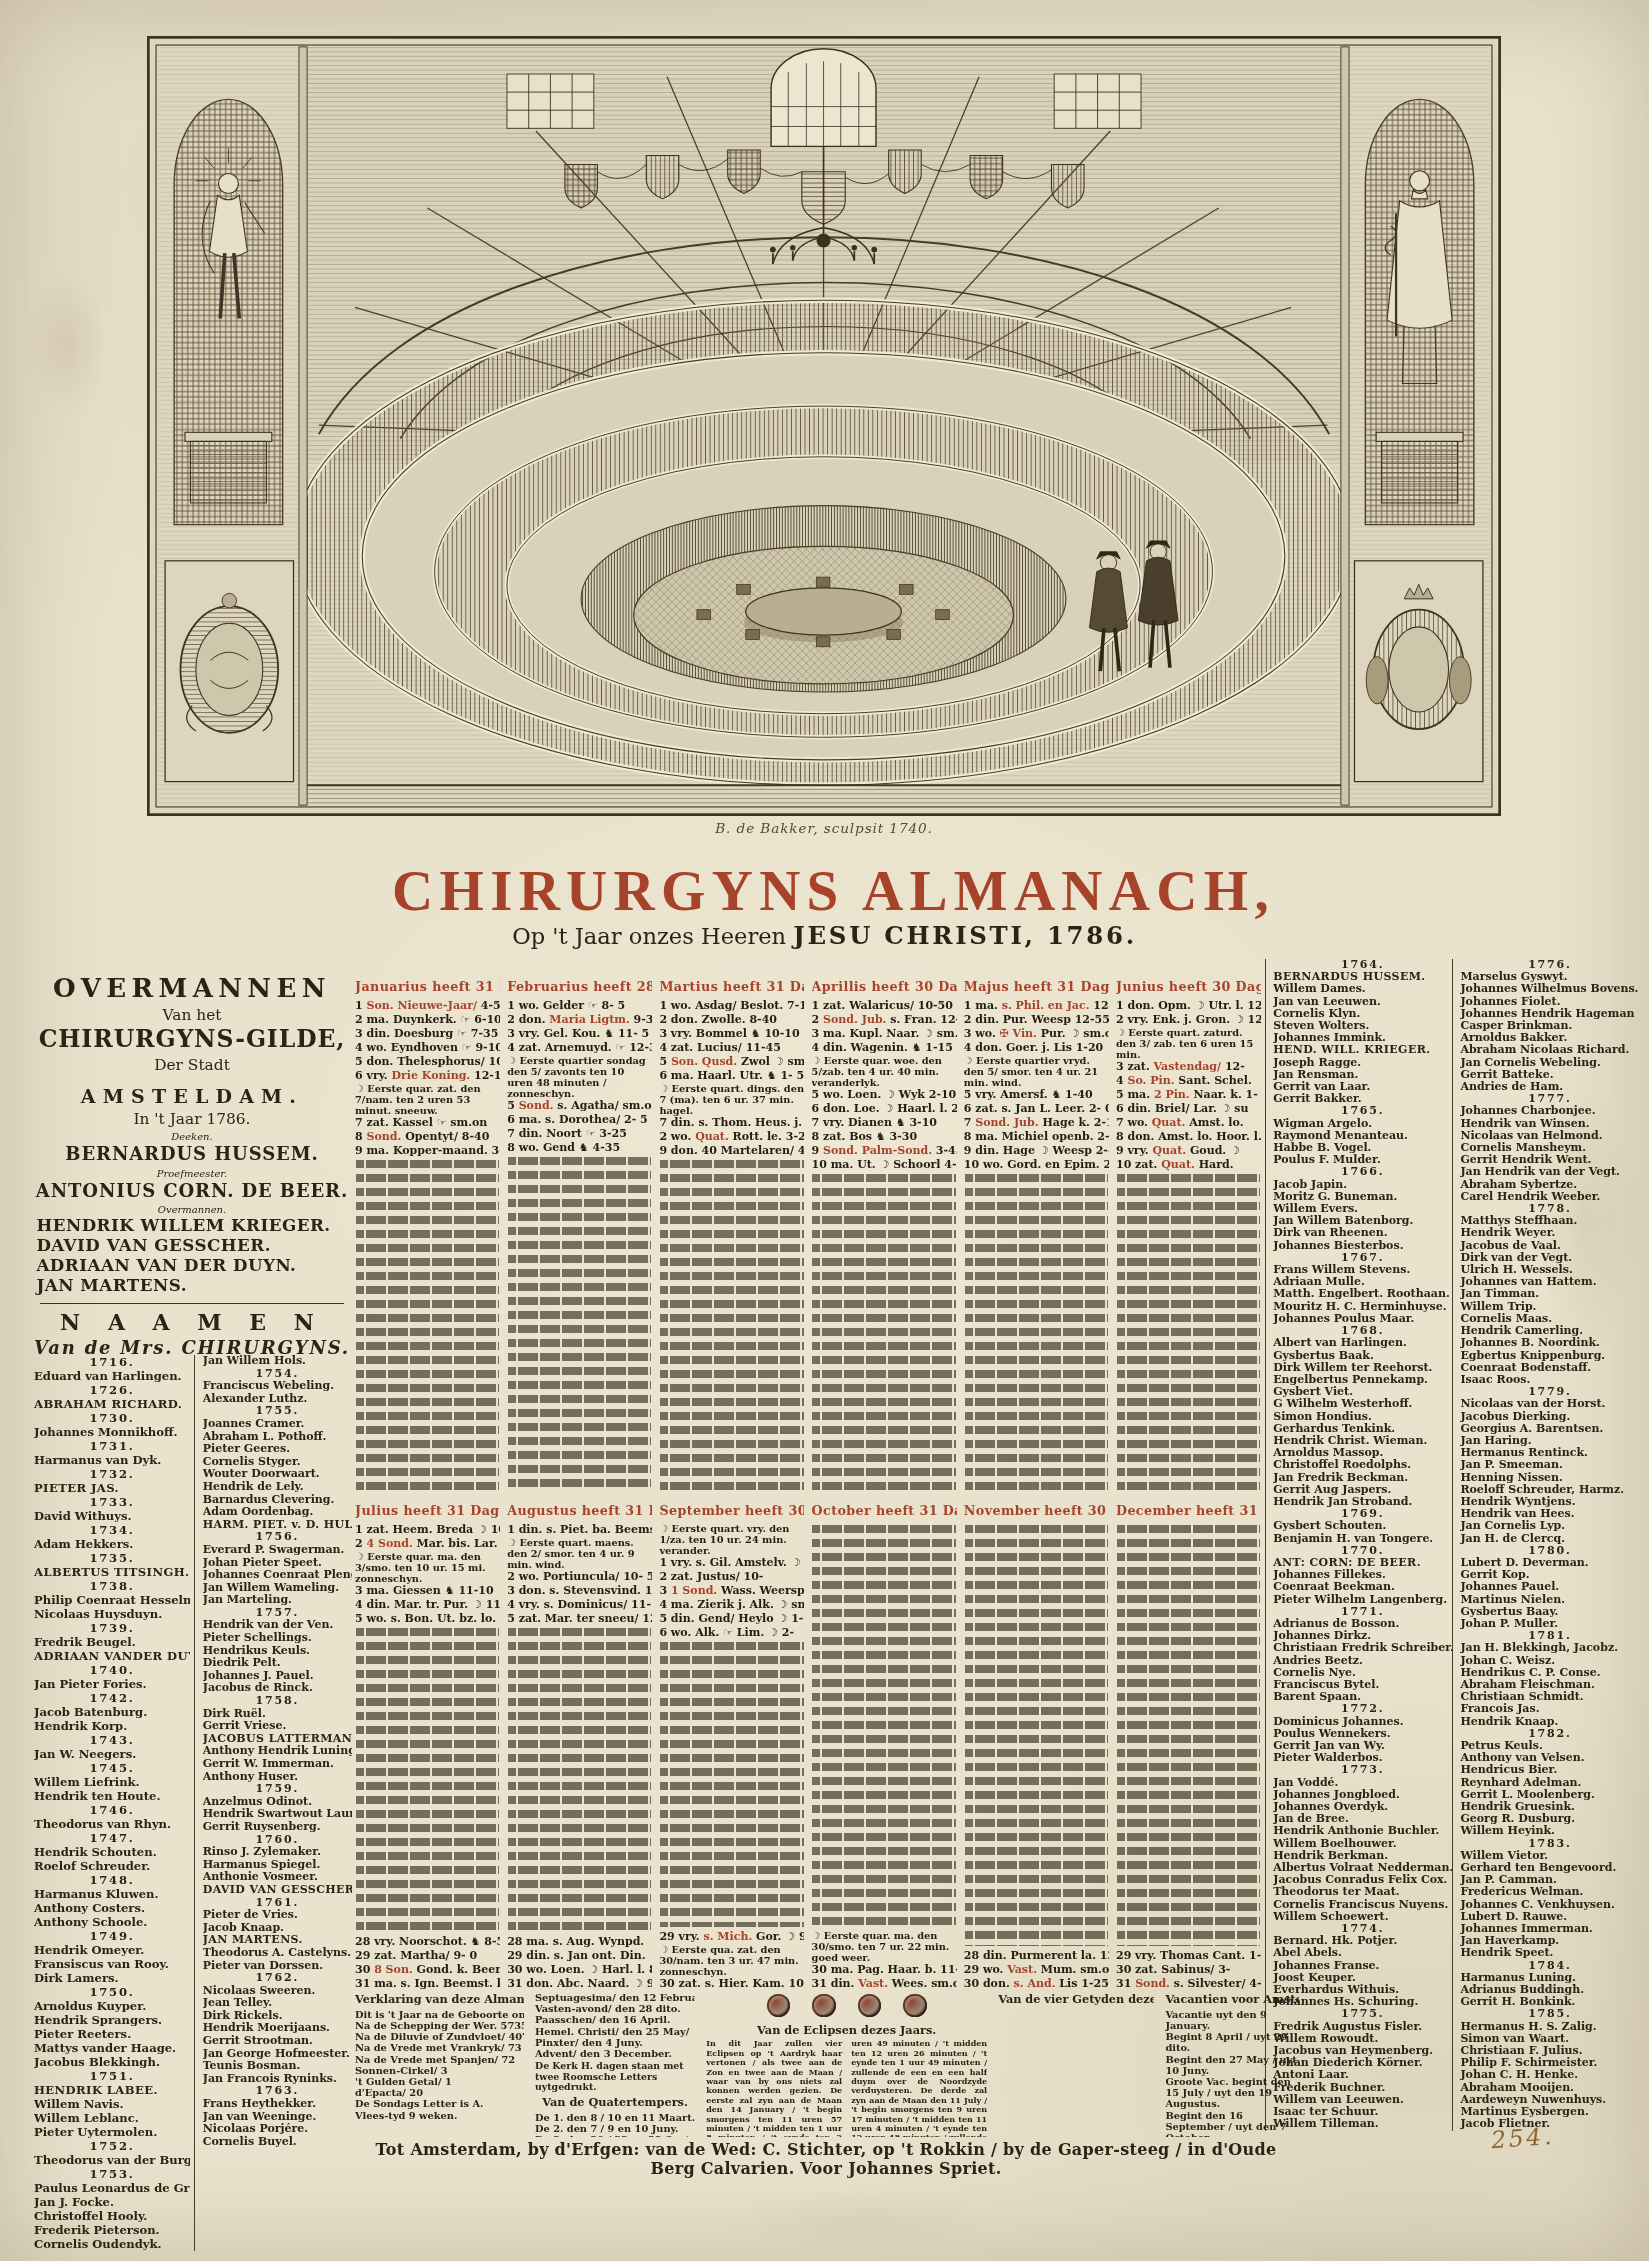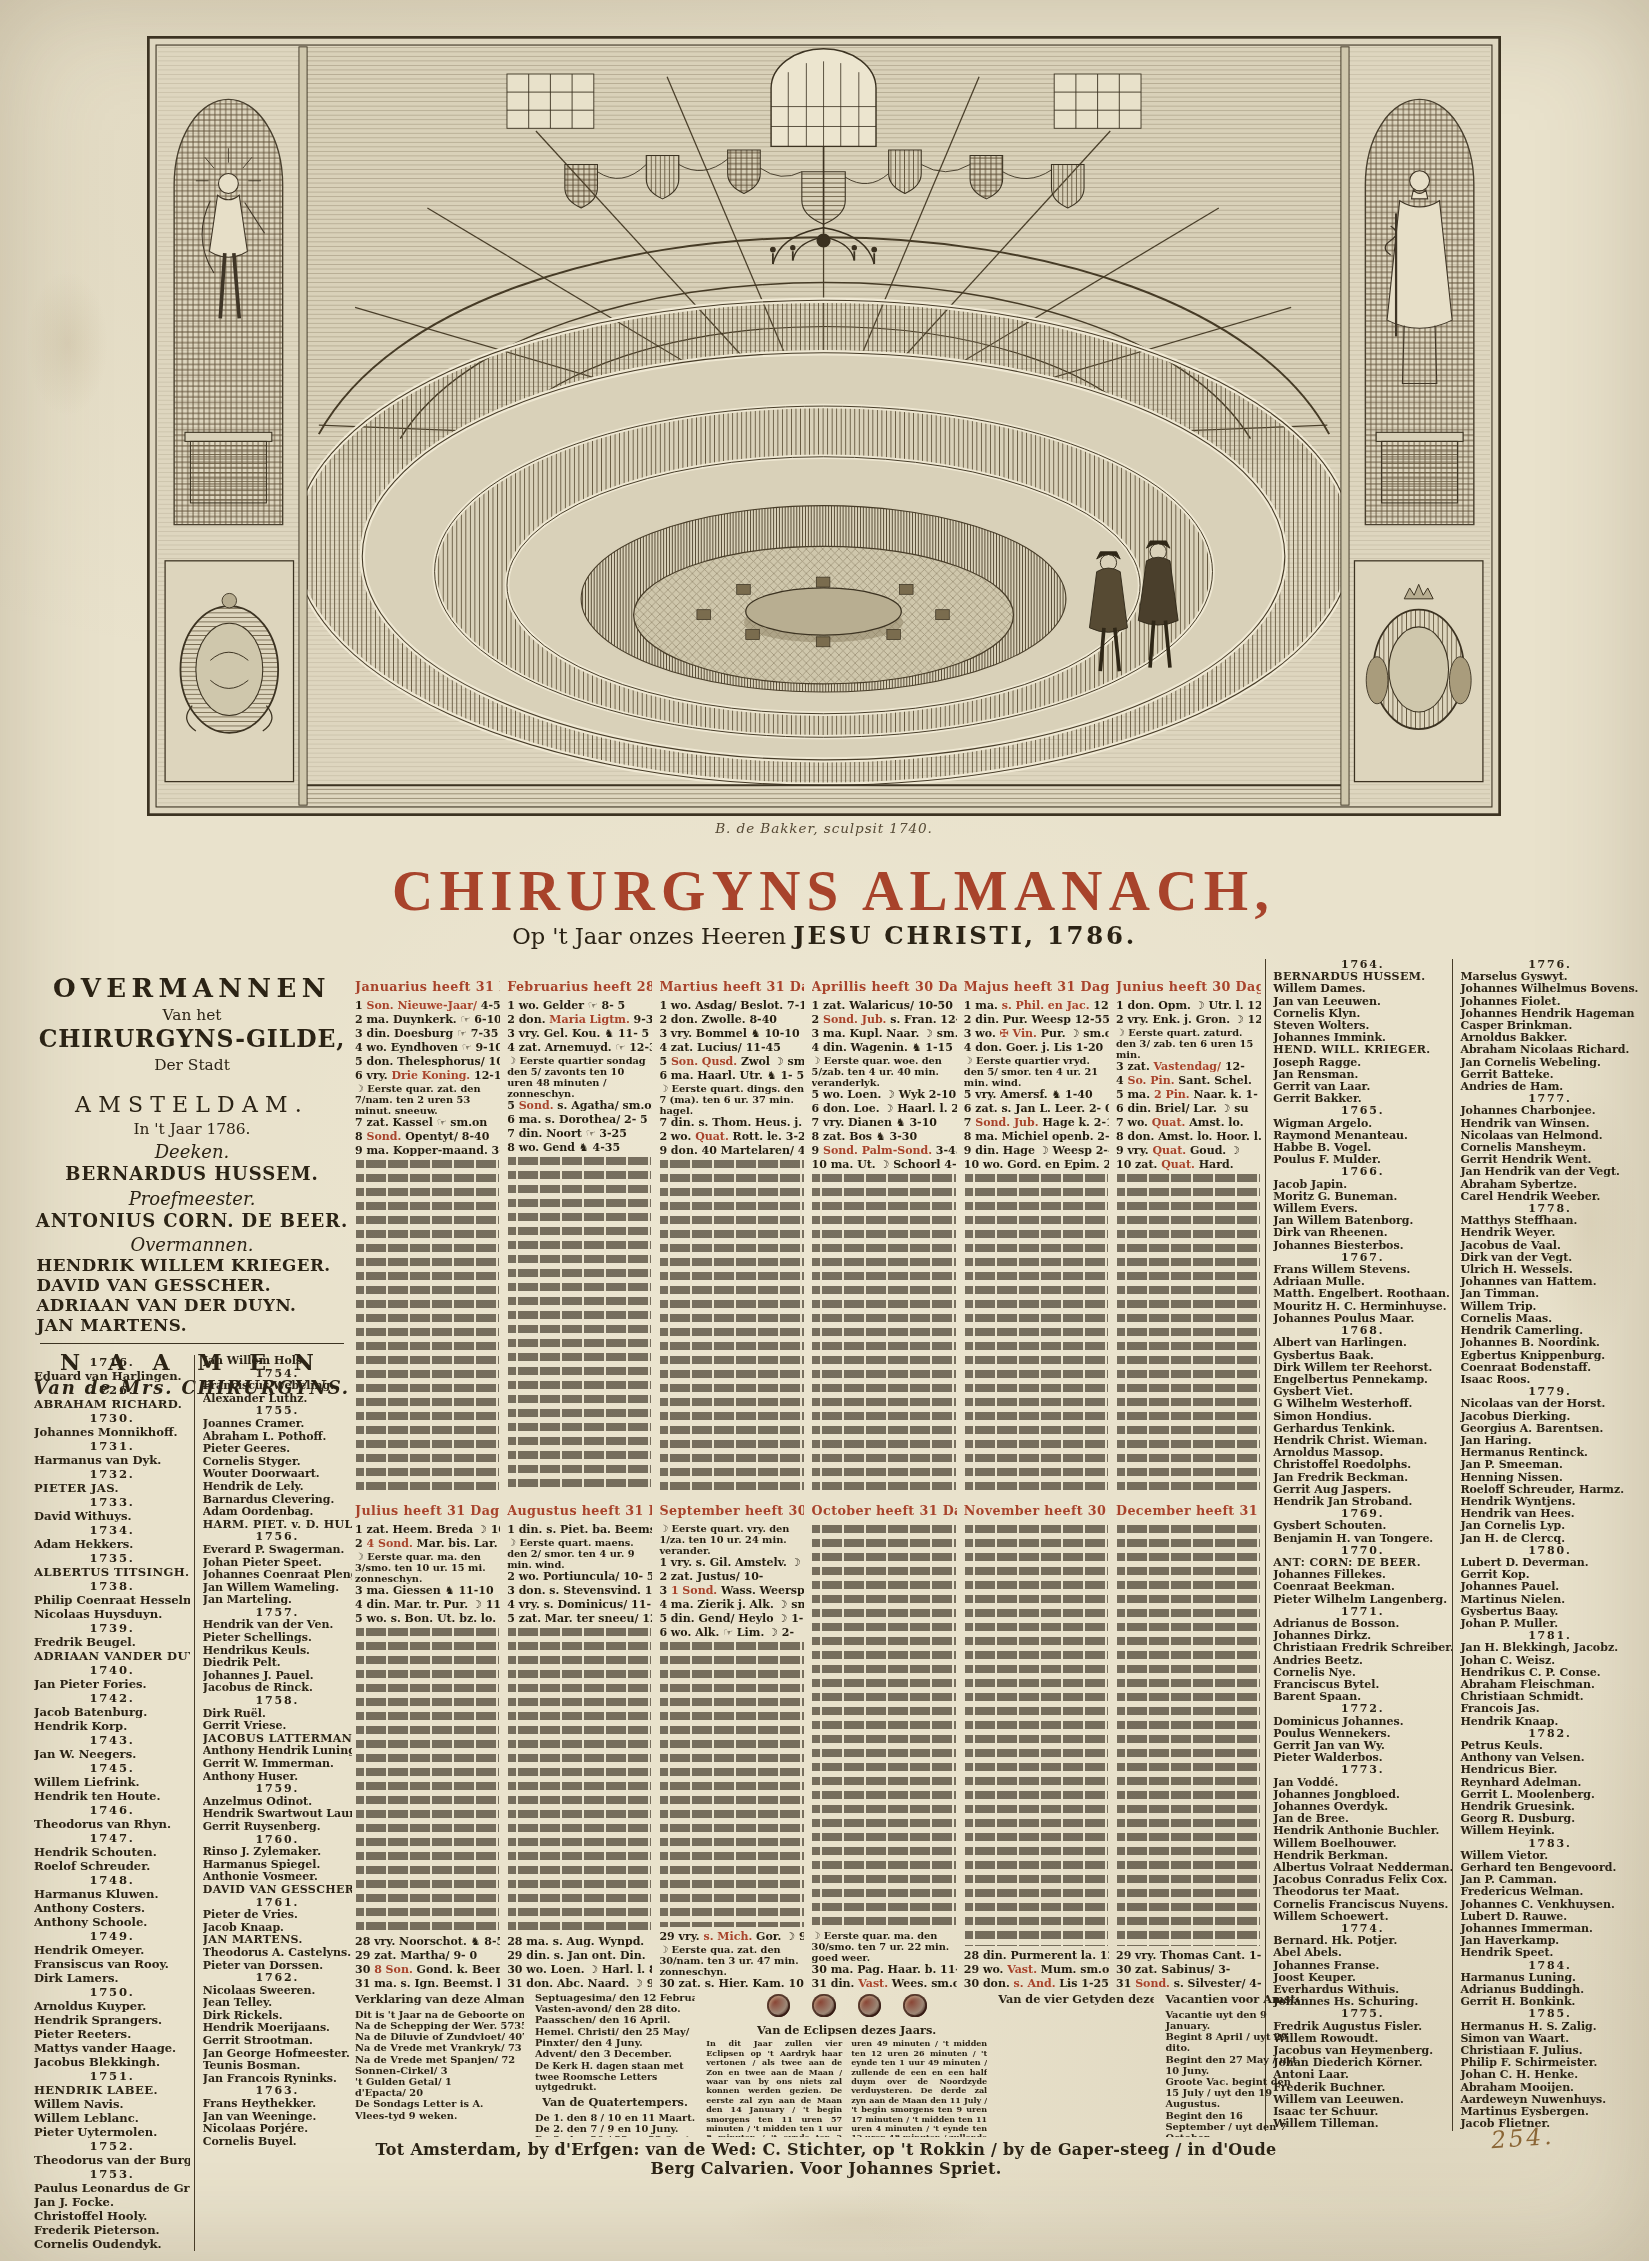--- a/index.html
+++ b/index.html
@@ -28,22 +28,22 @@
     color:#a8432b;font-size:57px;font-weight:bold;letter-spacing:6.3px;
     font-family:"Liberation Serif","DejaVu Serif",serif;}
   .subtitle{position:absolute;left:0;top:921px;width:100%;text-align:center;font-size:22.6px;}
   .sub-strong{font-weight:bold;letter-spacing:2.7px;font-size:24.4px;}
 
   
   .guild{position:absolute;left:31px;top:973px;width:322px;text-align:center;}
   .g-h1{font-size:26px;font-weight:bold;letter-spacing:5.4px;}
   .g-sm{font-size:15.4px;margin-top:2.7px;}
   .g-h2{font-size:23.5px;font-weight:bold;letter-spacing:0.9px;margin-top:1.8px;}
-  .g-h3{font-size:22px;font-weight:normal;letter-spacing:7.2px;margin-top:18px;}
-  .g-it{font-style:italic;font-size:18px;margin-top:3.6px;}
+  .g-h3{font-size:19px;font-weight:bold;letter-spacing:7.2px;margin-top:11px;}
+  .g-it{font-style:italic;font-size:10px;margin-top:3.6px;}
   .g-name{font-size:18px;font-weight:bold;letter-spacing:0.9px;margin-top:0.9px;}
   .g-name4{font-size:16.7px;font-weight:bold;letter-spacing:0.5px;text-align:left;padding-left:5.4px;white-space:nowrap;}
   .g-rule{border-top:1.8px solid #3c3322;margin:7.2px 9px 5.4px;}
   .g-naamen{font-size:22px;font-weight:bold;letter-spacing:10px;}
   .g-naamen-sub{font-style:italic;font-weight:bold;font-size:18px;letter-spacing:1.8px;margin-top:1.8px;}
 
   
   .masters-left{position:absolute;left:34px;top:1355px;width:318px;display:flex;}
   .masters-right{position:absolute;left:1265px;top:959px;width:375px;display:flex;border-left:1.4px solid #473c28;padding-left:7.2px;}
   .mcol{overflow:hidden;}

